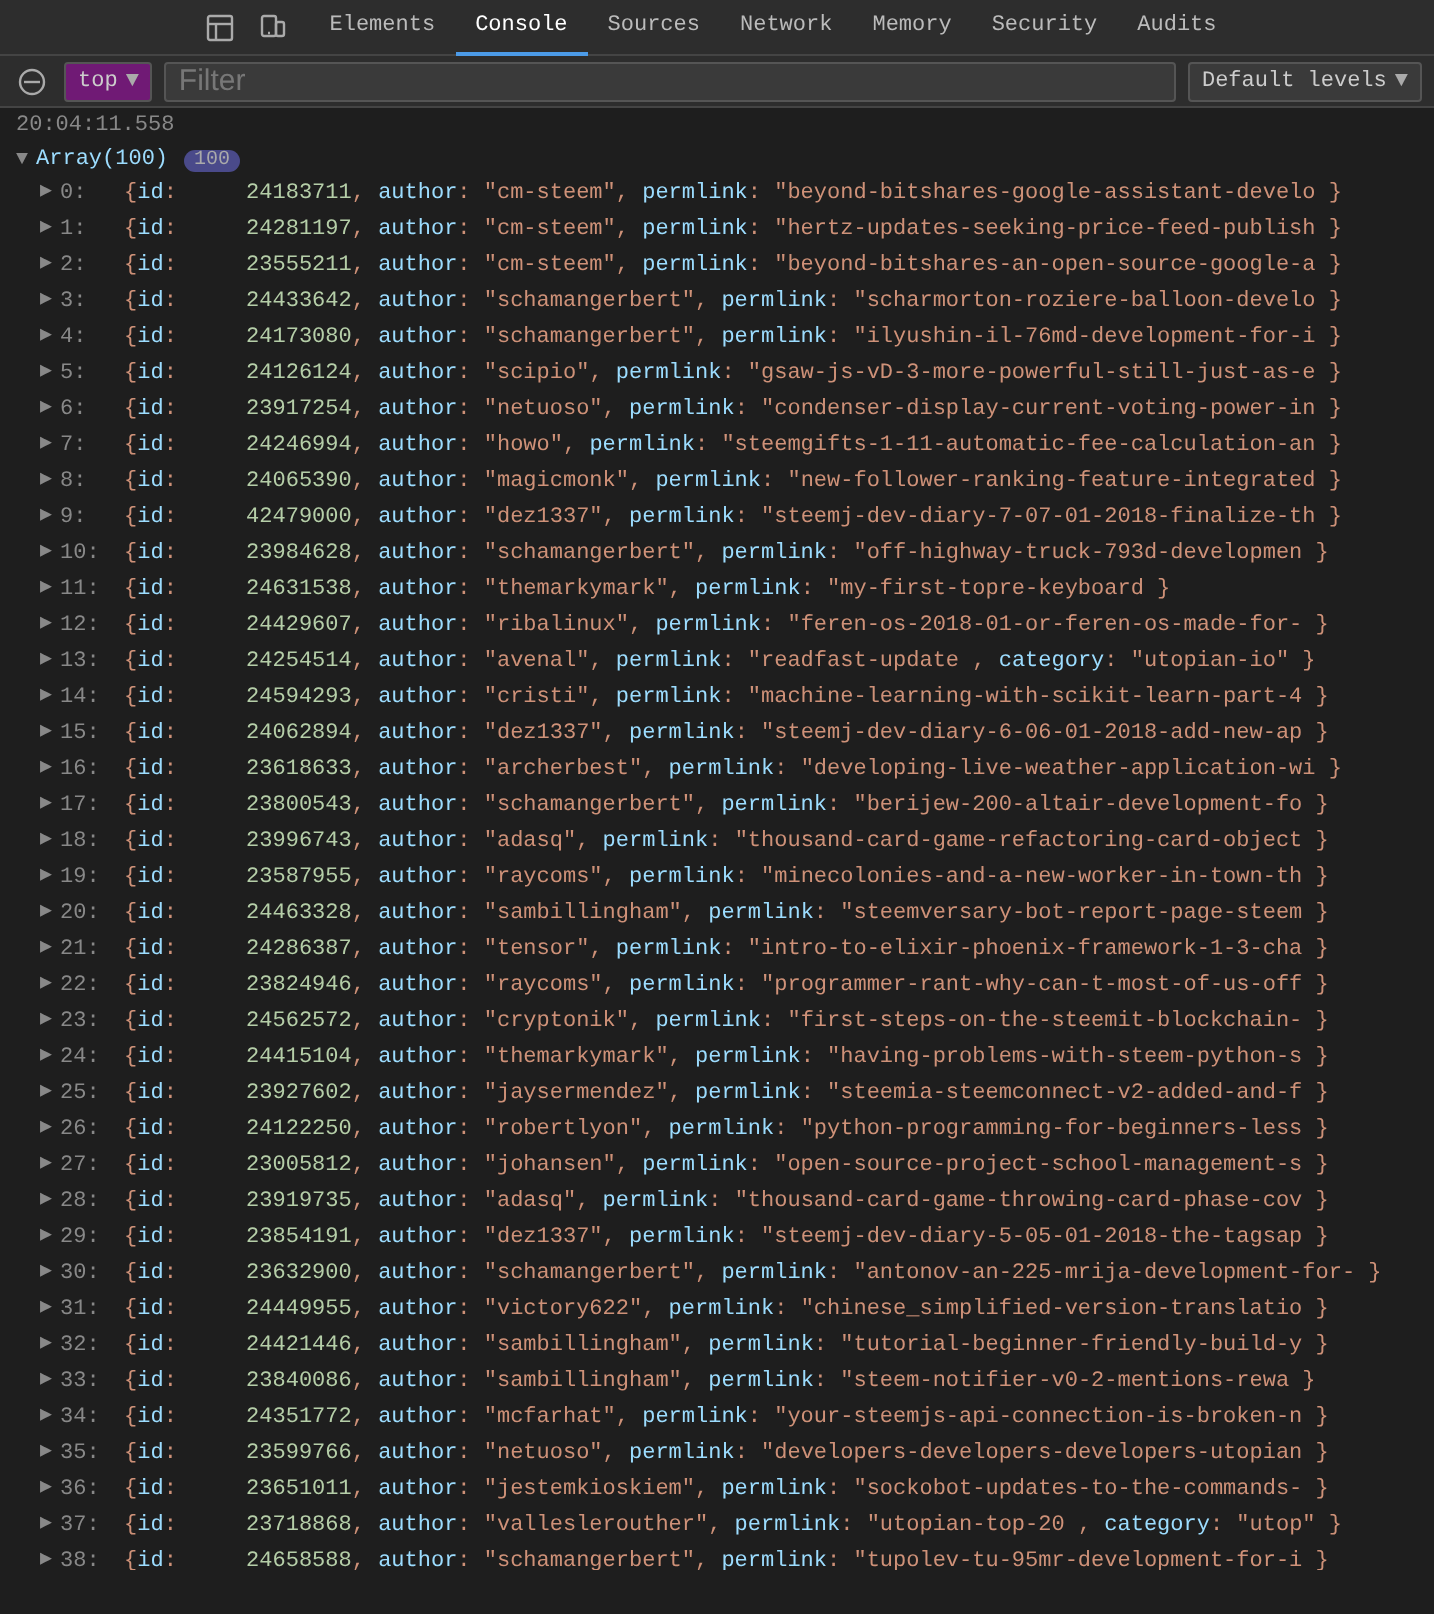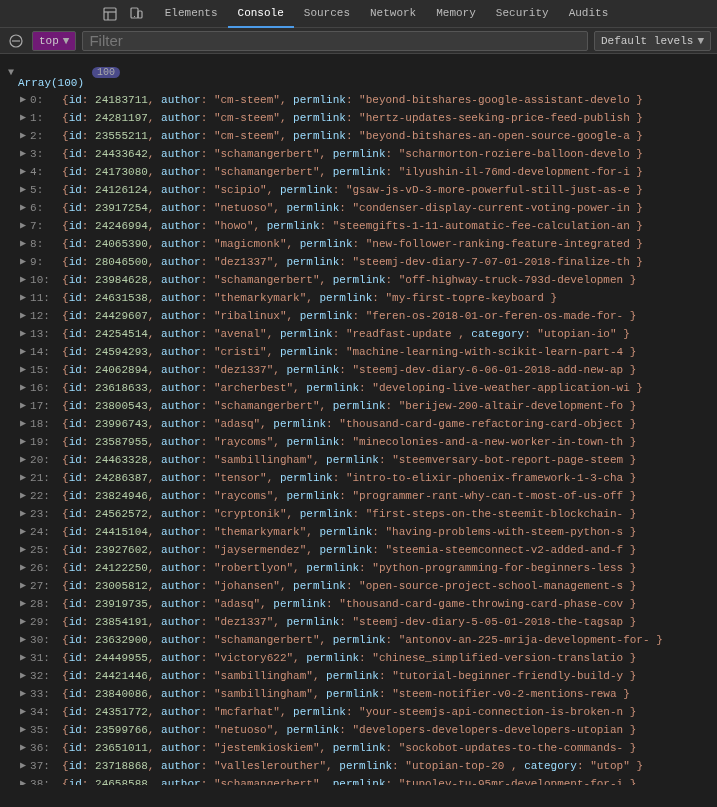--- a/index.html
+++ b/index.html
@@ -137,21 +137,20 @@
     }
     .arrow {
       color: #888;
       margin-right: 4px;
       font-size: 10px;
       cursor: pointer;
     }
     .array-label {
       color: #9cdcfe;
       margin-right: 4px;
-      margin-top: 21px;
     }
     .array-count {
       background: #4a4a8a;
       color: #aaa;
       border-radius: 8px;
       padding: 0 5px;
       font-size: 10px;
       margin-left: 4px;
     }
 
@@ -182,20 +181,21 @@
       color: #ce9178;
       overflow: hidden;
       text-overflow: ellipsis;
       white-space: nowrap;
     }
     .prop-key {
       color: #9cdcfe;
     }
     .prop-num {
       color: #b5cea8;
+      margin-left: 28px;
     }
     .prop-str {
       color: #ce9178;
     }
   </style>
 </head>
 <body>
 
 <div class="devtools-tabs">
   <div class="tab-icons">
@@ -235,20 +235,21 @@
     <span style="color:#aaa;">▼</span>
   </div>
   <input class="filter-input" type="text" placeholder="Filter" style="">
   <div class="log-levels">
     <span>Default levels</span>
     <span style="color:#aaa;">▼</span>
   </div>
 </div>
 
 <div class="console-output">
+  <div class="timestamp-line">20:04:11.558</div>
   <div class="array-header">
     <span class="arrow">▼</span>
     <span class="array-label">Array(100)</span>
     <span class="array-count">100</span>
   </div>
   <div id="console-rows">
       <div class="console-row">
     <span class="row-arrow">▶</span>
     <span class="row-index">0:</span>
     <span class="row-content">
@@ -344,21 +345,21 @@
       <span class="prop-key"> author</span>: <span class="prop-str">"magicmonk"</span>,
       <span class="prop-key"> permlink</span>: <span class="prop-str">"new-follower-ranking-feature-integrated</span>
       
       }
     </span>
   </div>
       <div class="console-row">
     <span class="row-arrow">▶</span>
     <span class="row-index">9:</span>
     <span class="row-content">
-      {<span class="prop-key">id</span>: <span class="prop-num">28046500</span>,
+      {<span class="prop-key">id</span>: <span class="prop-num">42479000</span>,
       <span class="prop-key"> author</span>: <span class="prop-str">"dez1337"</span>,
       <span class="prop-key"> permlink</span>: <span class="prop-str">"steemj-dev-diary-7-07-01-2018-finalize-th</span>
       
       }
     </span>
   </div>
       <div class="console-row">
     <span class="row-arrow">▶</span>
     <span class="row-index">10:</span>
     <span class="row-content">

